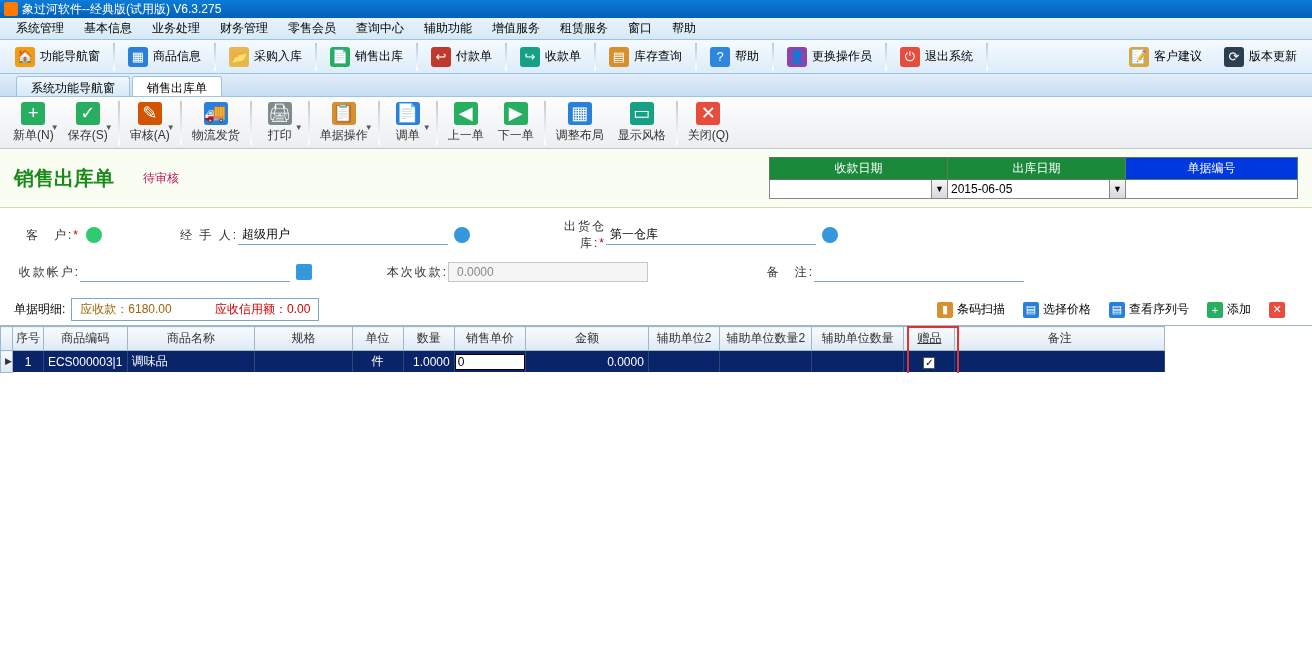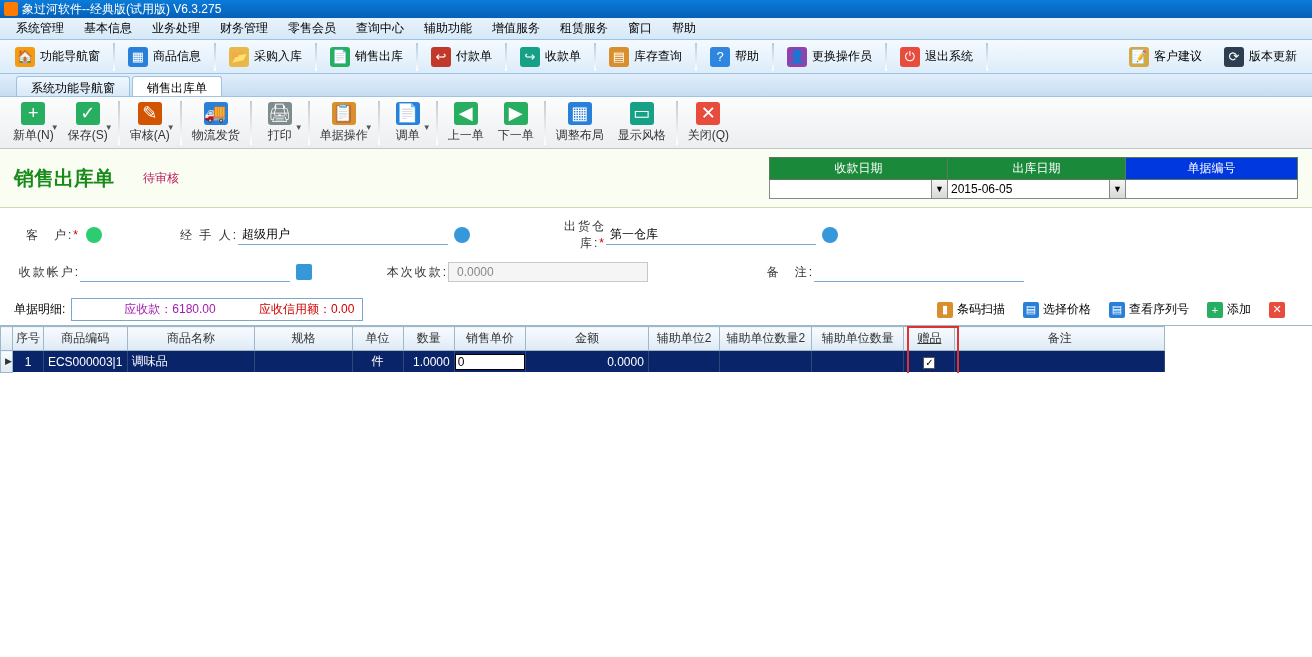--- a/index.html
+++ b/index.html
@@ -51,21 +51,21 @@
 .form-row { display: flex; align-items: center; margin-bottom: 10px; }
 .fld-label { color: #333; width: 66px; text-align: right; letter-spacing: 2px; }
 .fld-label .req { color: #c00; }
 .fld-input { border: none; border-bottom: 1px solid #7aa7d0; height: 20px; padding: 0 4px; background: transparent; }
 .fld-wrap { display: flex; align-items: center; margin-right: 70px; }
 .mini-icon { width: 16px; height: 16px; margin-left: 6px; display: inline-block; border-radius: 50%; }
 
 
 .detail-bar { display: flex; align-items: center; padding: 2px 14px 4px; }
 .detail-box { border: 1px solid #7aa7d0; background: #fff; padding: 2px 8px; margin-left: 6px; }
-.detail-box .v1 { color: #a21caf; margin-left: 44px; }
+.detail-box .v1 { color: #a16207; }
 .detail-box .v2 { color: #d00000; margin-left: 40px; }
 .detail-actions { margin-left: auto; display: flex; align-items: center; }
 .act-btn { display: flex; align-items: center; padding: 2px 8px; border: 1px solid transparent; cursor: default; }
 .act-icon { width: 16px; height: 16px; margin-right: 4px; display: inline-flex; align-items: center; justify-content: center; border-radius: 2px; font-size: 11px; }
 
 
 .grid { border-top: 1px solid #9fb8c9; }
 .grid table { width: 1165px; border-collapse: collapse; table-layout: fixed; }
 .grid th { background: linear-gradient(#f7fbff, #dfeaf4); border: 1px solid #9fb8c9; padding: 3px 2px; font-weight: normal; color: #333; }
 .grid td { border-right: 1px solid #304878; padding: 2px 4px; color: #fff; background: #0a246a; height: 18px; white-space: nowrap; overflow: hidden; }

